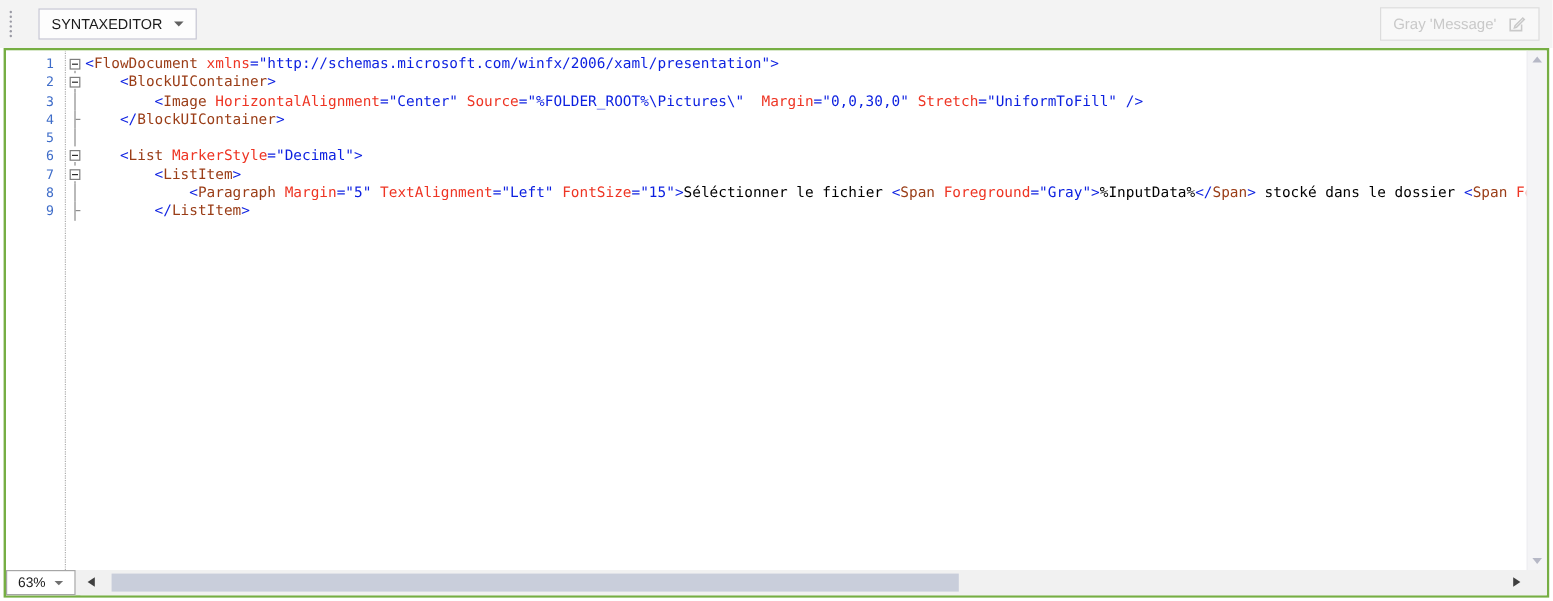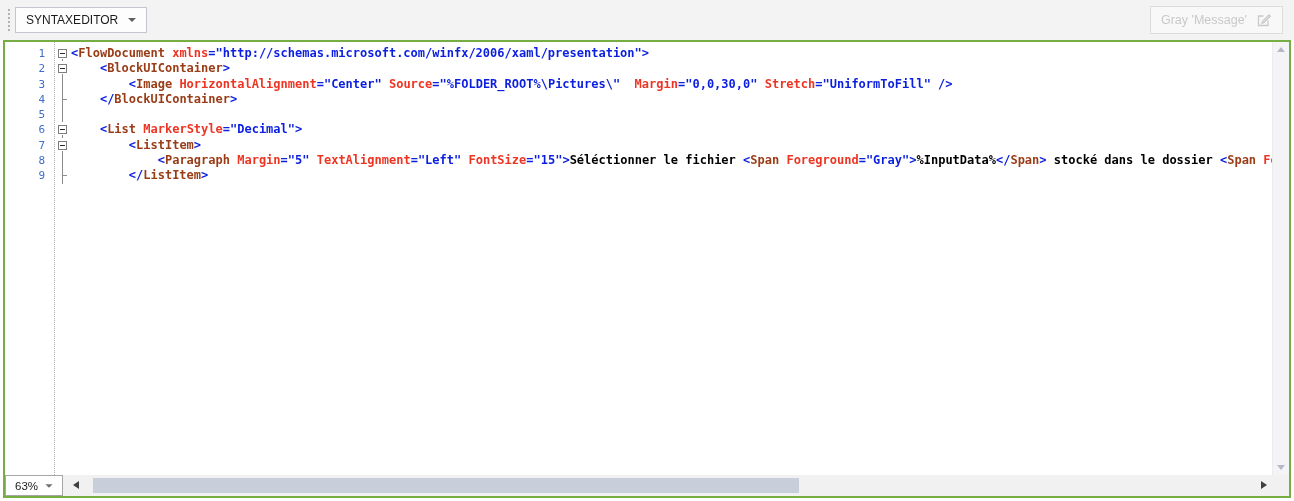--- a/index.html
+++ b/index.html
@@ -9,21 +9,21 @@
     font-family:"Liberation Sans", sans-serif; background:#ffffff;
   }
 
   
   .toolbar {
     height:40px; background:#f3f3f3; display:flex; align-items:center;
   }
   .grip { margin-left:6px; display:flex; flex-direction:column; gap:2px; padding:2px; cursor:grab; }
   .grip i { width:2px; height:2px; background:#9a9aa4; border-radius:50%; display:block; }
   .se-btn {
-    margin-left:3px; height:26px; padding:0 10px; background:#fdfdfd;
+    margin-left:20px; height:26px; padding:0 10px; background:#fdfdfd;
     border:1px solid #c5c5d2; display:flex; align-items:center; gap:10px;
     font-family:"Liberation Sans", sans-serif; font-size:12px; color:#1b1b1b; cursor:pointer;
   }
   .caret-down { width:0; height:0; border-left:4px solid transparent; border-right:4px solid transparent; border-top:4px solid #606060; }
   .edit-btn {
     margin-left:auto; margin-right:11px; height:28px; padding:0 10px;
     background:#f8f8f8; border:1px solid #dcdcdc; display:flex; align-items:center; gap:9px;
     font-family:"Liberation Sans", sans-serif; font-size:12.5px; color:#c9c9c9; cursor:default;
   }
 
@@ -58,21 +58,21 @@
     content:''; position:absolute; left:8px; top:13px; bottom:0; width:1px; background:#8c8c8c;
   }
   .fold-box {
     position:absolute; left:4px; top:3px; width:9px; height:9px;
     border:1px solid #7e7e7e; background:#ffffff; cursor:pointer;
   }
   .fold-box::before { content:''; position:absolute; left:1px; top:3px; width:5px; height:1px; background:#2a2a2a; }
 
   .code-text {
     flex:1; white-space:pre; overflow:hidden;
-    font-family:"DejaVu Sans Mono", monospace; font-size:12px;font-weight:bold;
+    font-family:"DejaVu Sans Mono", monospace; font-size:12px;
   }
   .caret { display:inline-block; width:1px; height:12px; background:#000; vertical-align:-2px; }
 
   
   .vscroll {
     width:17px; flex:none; background:#f4f4f6; border-left:1px solid #ececef;
     display:flex; flex-direction:column; align-items:center; justify-content:space-between; padding:5px 0;
   }
   .tri-up { width:0; height:0; border-left:4px solid transparent; border-right:4px solid transparent; border-bottom:5px solid #b6b8c6; cursor:pointer; }
   .tri-dn { width:0; height:0; border-left:4px solid transparent; border-right:4px solid transparent; border-top:5px solid #b6b8c6; cursor:pointer; }

